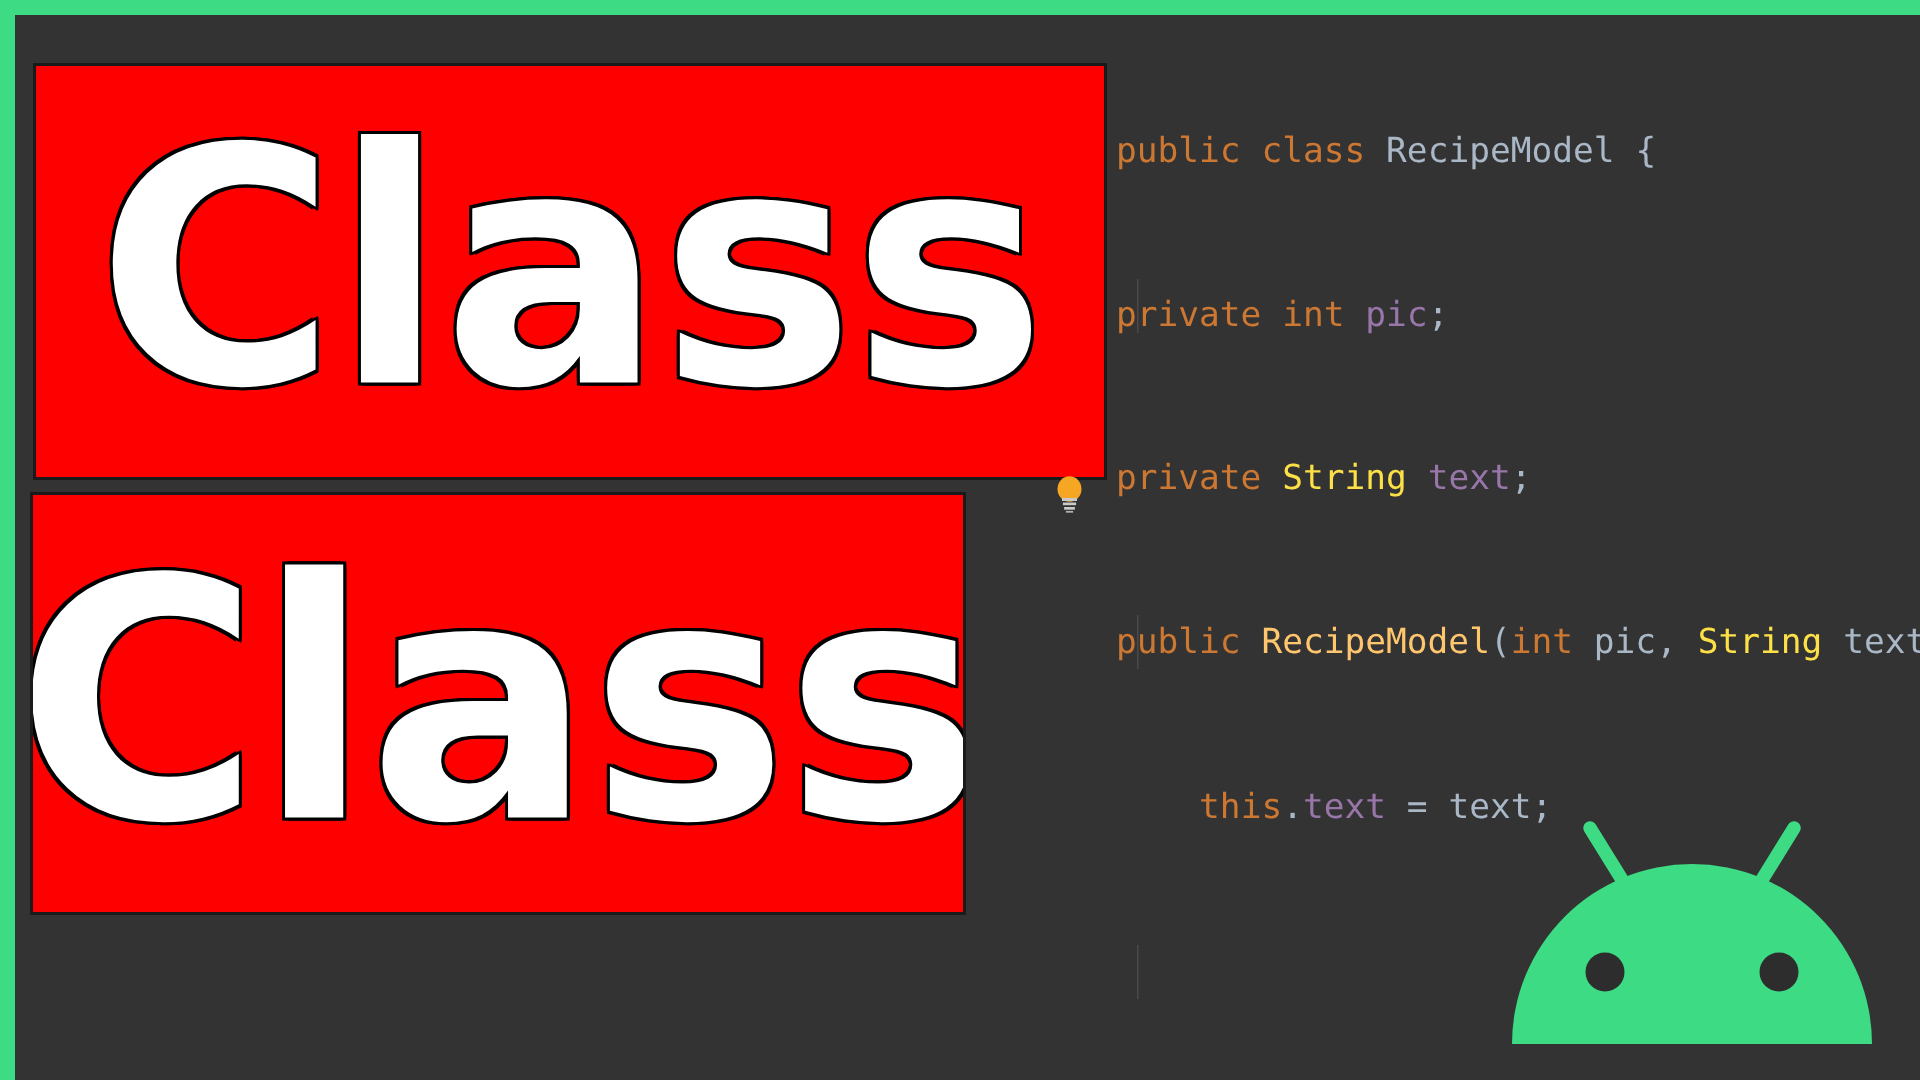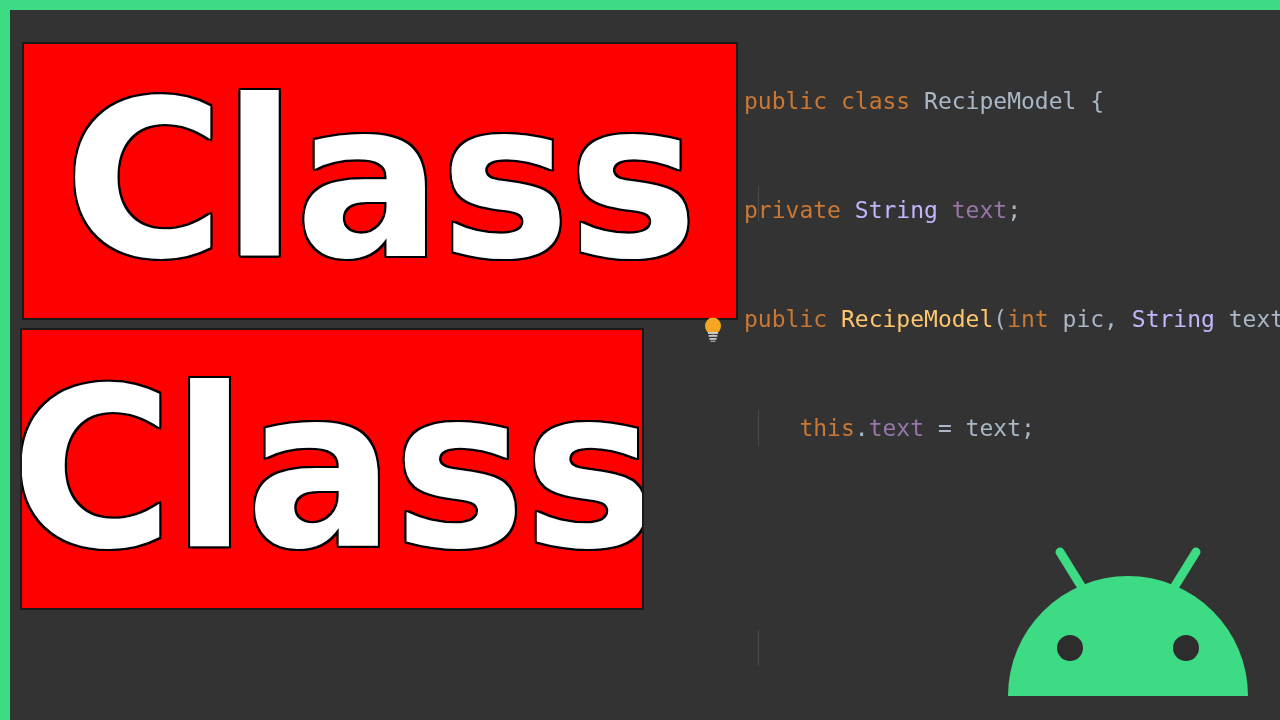--- a/index.html
+++ b/index.html
@@ -70,21 +70,21 @@
     height: 112px;
     font-size: 46px;
     line-height: 68px;
     white-space: pre;
     color: #a9b7c6;
     overflow: hidden;
   }
 
   
   .kw  { color: #cc7832; }       
-  .typ { color: #c4b5fd; }       
+  .typ { color: #fde047; }       
   .cls { color: #a9b7c6; }
   .fld { color: #9876aa; }       
   .mth { color: #ffc66d; }    
   .pun { color: #a9b7c6; }
   .var { color: #a9b7c6; }
 
   
   .card {
     position: absolute;
     background: #ff0000;
@@ -145,20 +145,21 @@
 <div id="root">
 
   <div class="editor-surface">
 
     <div class="code-left">
       <span class="ln"><span class="kw">private</span> <span class="typ">String</span> <span class="fld">text</span><span class="pun">;</span></span>
     </div>
 
     <div class="code-main">
       <span class="ln"><span class="kw">public</span> <span class="kw">class</span> <span class="cls">RecipeModel</span> <span class="pun">{</span></span>
+      <span class="ln"><span class="kw">private</span> <span class="kw">int</span> <span class="fld">pic</span><span class="pun">;</span></span>
       <span class="ln"><span class="kw">private</span> <span class="typ">String</span> <span class="fld">text</span><span class="pun">;</span></span>
       <span class="ln"><span class="kw">public</span> <span class="mth">RecipeModel</span><span class="pun">(</span><span class="kw">int</span> <span class="var">pic</span><span class="pun">,</span> <span class="typ">String</span> <span class="var">text</span></span>
       <span class="ln">    <span class="kw">this</span><span class="pun">.</span><span class="fld">text</span> <span class="pun">=</span> <span class="var">text</span><span class="pun">;</span></span>
       
       
       
       
       
       
       

